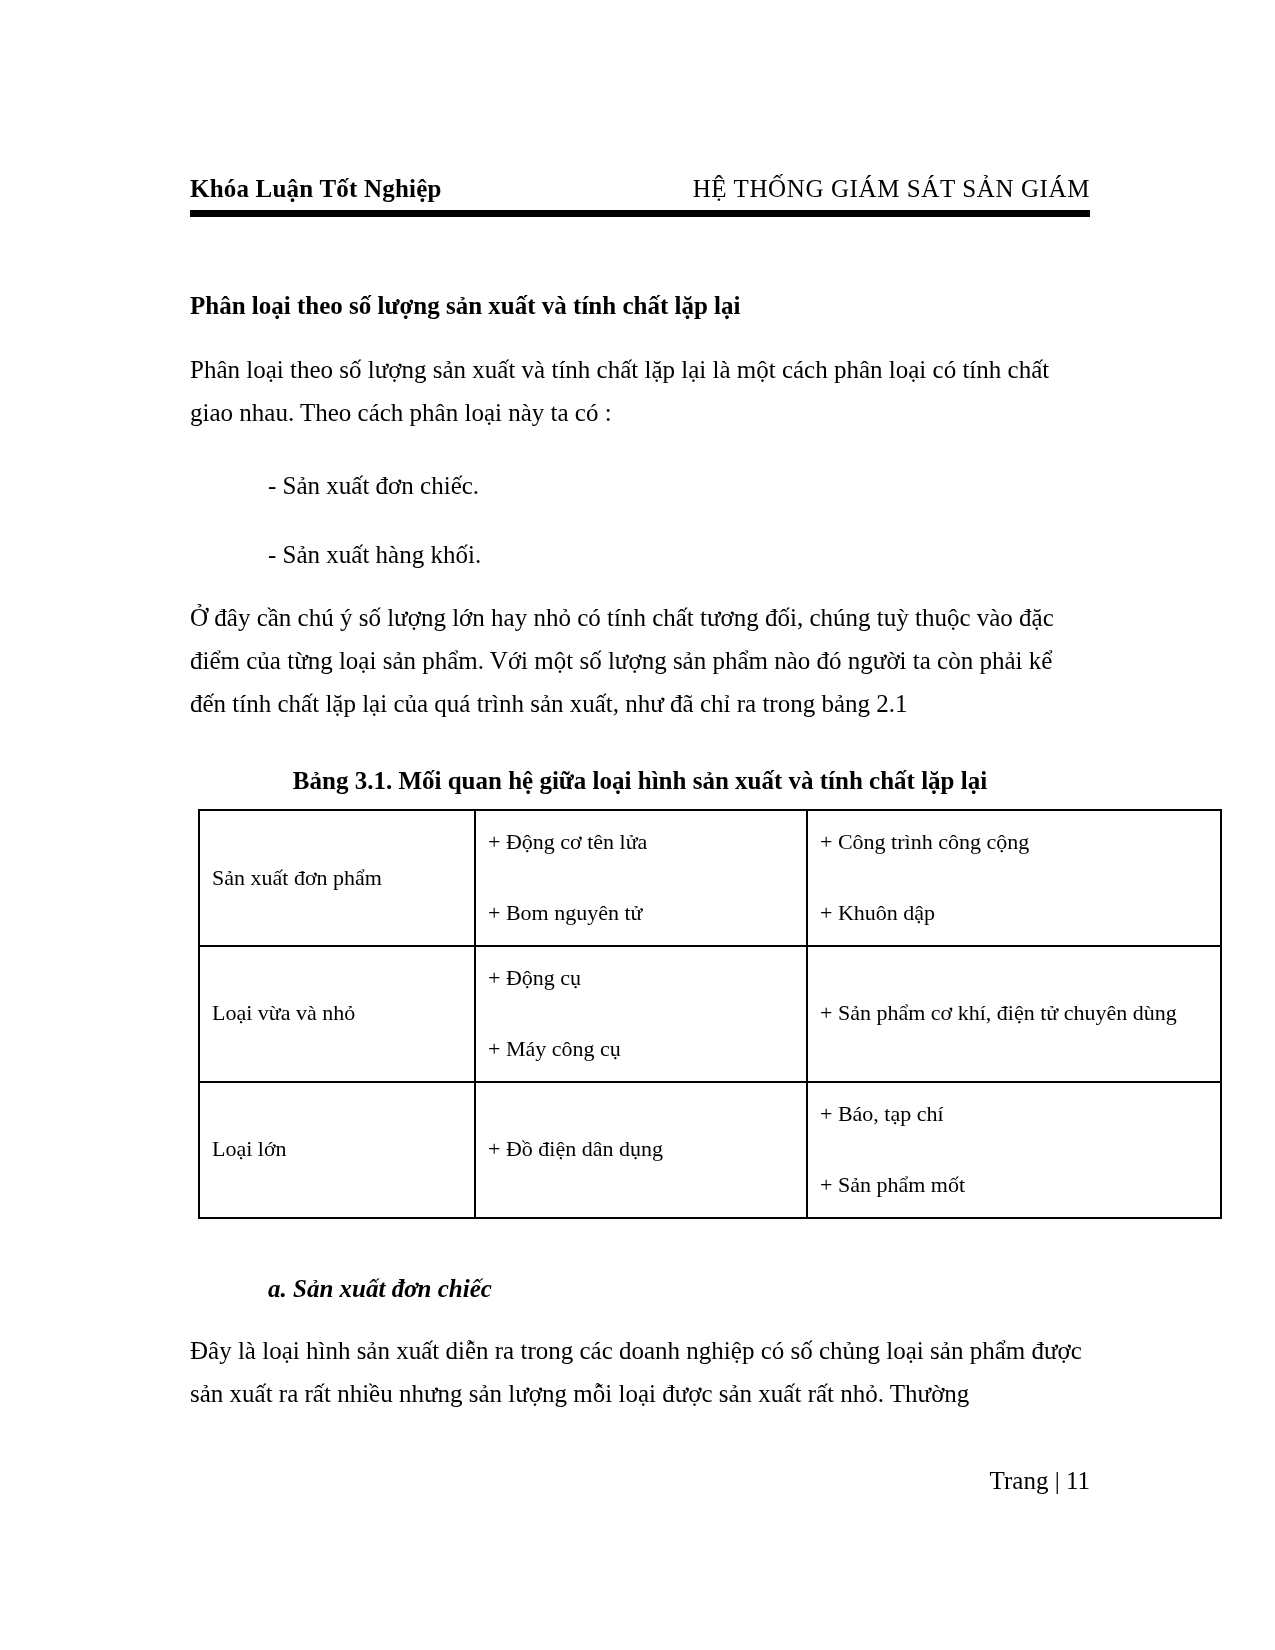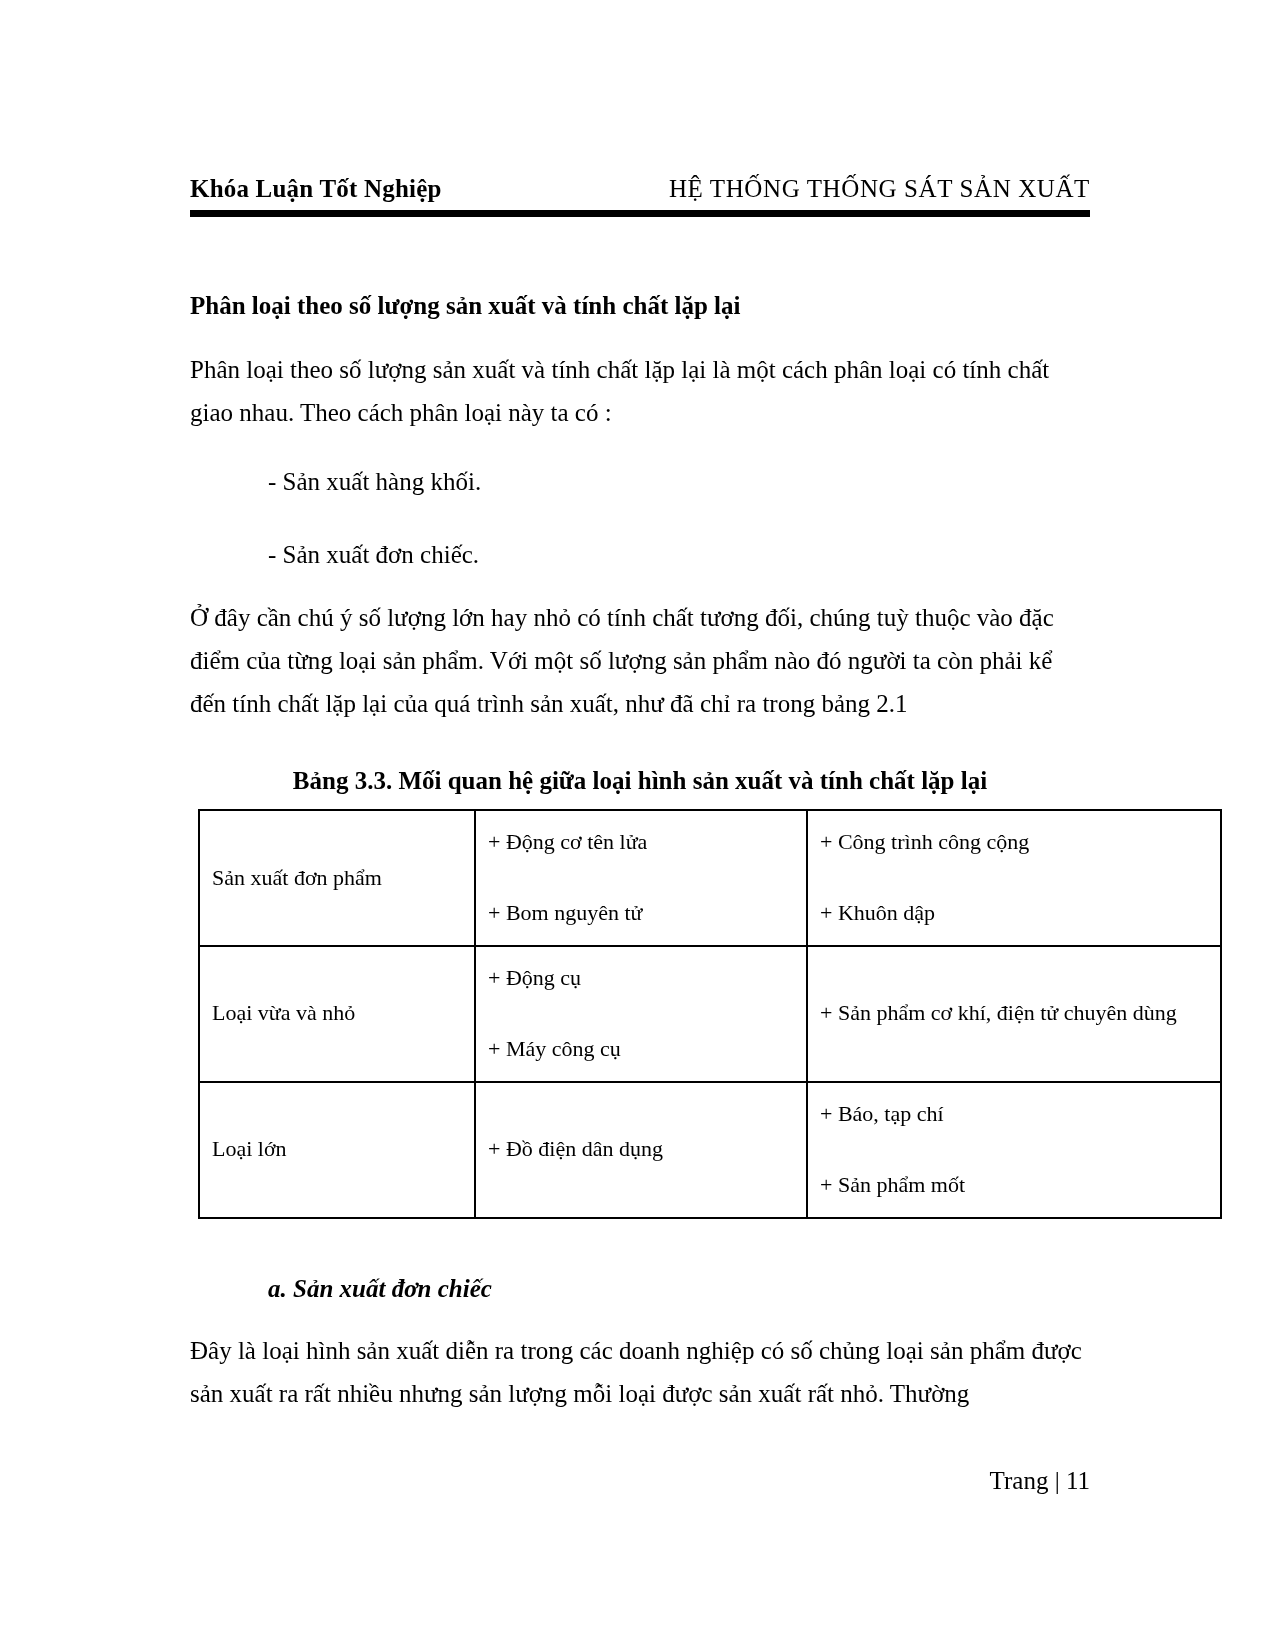--- a/index.html
+++ b/index.html
@@ -123,34 +123,34 @@
 </style>
 </head>
 <body>
 
 <div class="page">
 
   <div class="content">
 
     <div class="doc-header">
       <div class="left">Khóa Luận Tốt Nghiệp</div>
-      <div class="right">HỆ THỐNG THỐNG SÁT SẢN XUẤT</div>
+      <div class="right">HỆ THỐNG GIÁM SÁT SẢN GIÁM</div>
     </div>
     <div class="header-rule"></div>
 
     <div class="section-title">Phân loại theo số lượng sản xuất và tính chất lặp lại</div>
 
     <p class="body">Phân loại theo số lượng sản xuất và tính chất lặp lại là một cách phân loại có tính chất giao nhau. Theo cách phân loại này ta có :</p>
 
+    <div class="list-item first">- Sản xuất đơn chiếc.</div>
     <div class="list-item">- Sản xuất hàng khối.</div>
-    <div class="list-item first">- Sản xuất đơn chiếc.</div>
 
     <p class="body tight">Ở đây cần chú ý số lượng lớn hay nhỏ có tính chất tương đối, chúng tuỳ thuộc vào đặc điểm của từng loại sản phẩm. Với một số lượng sản phẩm nào đó người ta còn phải kể đến tính chất lặp lại của quá trình sản xuất, như đã chỉ ra trong bảng 2.1</p>
 
-    <div class="table-caption">Bảng 3.3. Mối quan hệ giữa loại hình sản xuất và tính chất lặp lại</div>
+    <div class="table-caption">Bảng 3.1. Mối quan hệ giữa loại hình sản xuất và tính chất lặp lại</div>
 
     <table class="rel-table">
       <tbody>
 
         <tr>
           <td class="col-a rowlabel tall2">Sản xuất đơn phẩm</td>
           <td class="col-b tall2">
             <span class="itemline">+ Động cơ tên lửa</span>
             <span class="itemline">+ Bom nguyên tử</span>
           </td>

